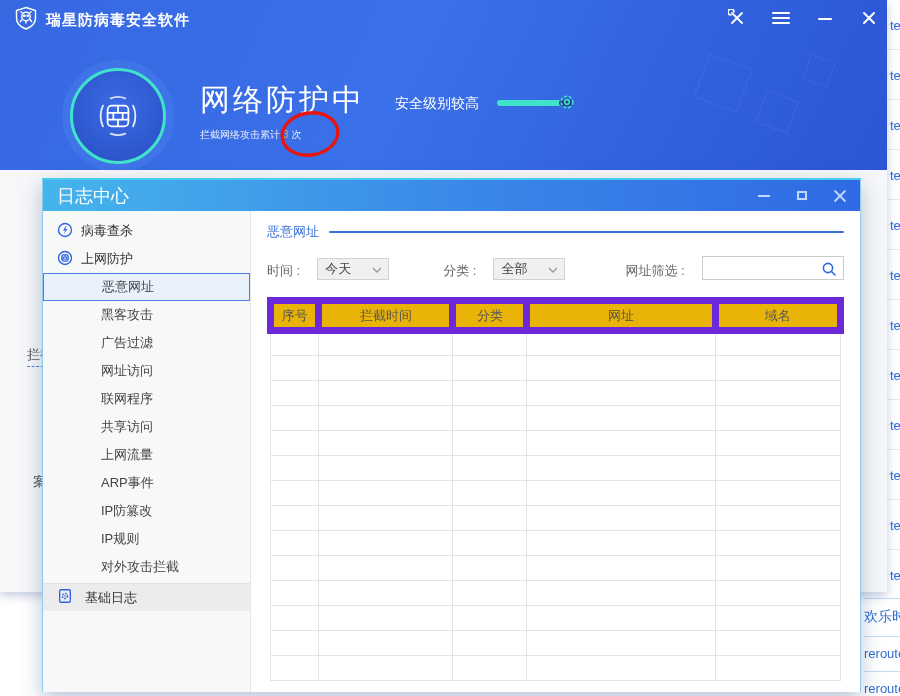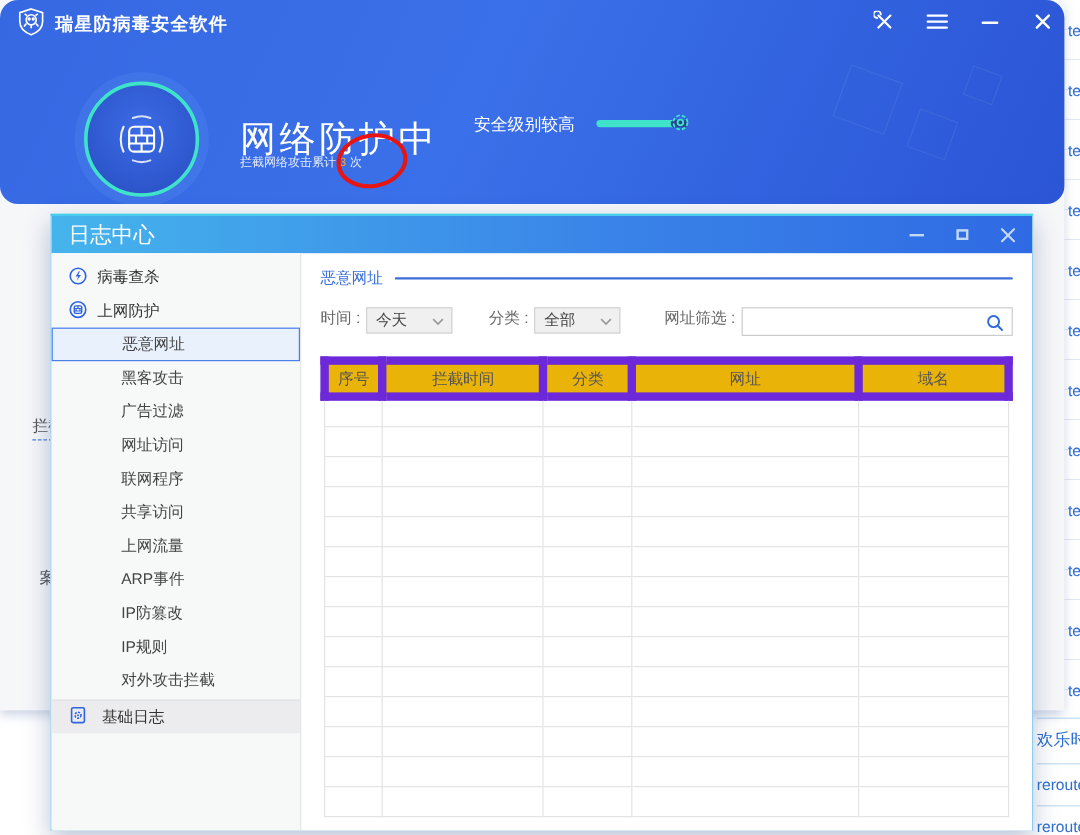--- a/index.html
+++ b/index.html
@@ -11,33 +11,33 @@
   .bg-strip { position:absolute; left:26px; top:0; width:14px; height:696px;
       background:repeating-linear-gradient(to bottom,#fff 0 24px,#e3e9f2 24px 25px); }
   .bg-frag { position:absolute; left:30px; color:#2f6bd8; font-size:13px; }
   .bg-bottom { position:absolute; left:0; top:592px; width:40px; height:104px; background:#fff; }
   .bg-row { position:absolute; left:4px; color:#2e6fd0; white-space:nowrap; border-top:1px solid #c2ddf2; padding-top:9px; width:60px; }
 
   
   .main-window { position:absolute; left:0; top:0; width:887px; height:592px; background:#f6f7f9; z-index:1;
       box-shadow:0 4px 9px rgba(50,80,150,.28); }
   .banner { position:absolute; left:0; top:0; width:100%; height:170px;
-      background:linear-gradient(115deg,#3668e2 0%,#3a70e9 45%,#2b55d5 100%); overflow:hidden;border-radius:15px; }
+      background:linear-gradient(115deg,#3668e2 0%,#3a70e9 45%,#2b55d5 100%); overflow:hidden; }
   .hex { position:absolute; border:1.5px solid rgba(255,255,255,.07); width:46px; height:46px; transform:rotate(20deg); }
   .app-title-row { position:absolute; left:14px; top:6px; display:flex; align-items:center; gap:8px; }
   .app-title { color:#fff; font-size:15px; font-weight:bold; letter-spacing:1px; }
   .win-controls { position:absolute; right:8px; top:8px; display:flex; align-items:center; gap:24px; }
   .wc-btn { width:20px; height:20px; display:flex; align-items:center; justify-content:center; cursor:pointer; }
 
   .status-ring-glow { position:absolute; left:62px; top:60px; width:112px; height:112px; border-radius:50%;
       background:rgba(120,180,255,.12); }
   .status-ring { position:absolute; left:70px; top:68px; width:96px; height:96px; border-radius:50%;
       border:3px solid #3fe3c9; background:radial-gradient(circle at 50% 40%, #3b6ce6 0%, #2c53c9 80%); 
       display:flex; align-items:center; justify-content:center; }
-  .status-title { position:absolute; left:200px; top:80px; color:#fff; font-size:30px; letter-spacing:3px; font-weight:500;margin-top:16px; }
+  .status-title { position:absolute; left:200px; top:80px; color:#fff; font-size:30px; letter-spacing:3px; font-weight:500; }
   .status-sub { position:absolute; left:200px; top:128px; color:rgba(255,255,255,.88); font-size:10px; }
   .status-sub b { color:#ffa133; font-weight:normal; padding:0 3px; }
   .sec-label { position:absolute; left:395px; top:95px; color:#fff; font-size:14px; }
   .sec-slider { position:absolute; left:497px; top:100px; width:66px; height:6px; border-radius:3px; background:#3fe3c9; cursor:pointer; }
   .sec-slider::after { content:""; position:absolute; right:-10px; top:0; width:14px; height:6px; border-radius:3px; background:#27418f; }
   .sec-gear { position:absolute; left:558px; top:93px; cursor:pointer; }
 
   .frag-left-top { position:absolute; left:27px; top:346px; font-size:13px; color:#555;
       border-bottom:1px dashed #4a7fe8; padding-bottom:2px; white-space:nowrap; }
   .frag-left-bottom { position:absolute; left:33px; top:473px; font-size:13px; color:#555; white-space:nowrap; }
@@ -63,21 +63,21 @@
   .side-item { height:28px; line-height:28px; padding-left:58px; font-size:13px; color:#444; cursor:pointer; }
   .side-item.selected { background:#e9f1fd; border:1px solid #4a7fe8; line-height:26px; }
   .side-base { height:28px; display:flex; align-items:center; gap:12px; padding-left:14px; font-size:13px; color:#333;
       background:#ececee; border-top:1px solid #e2e2e4; cursor:pointer; margin-top:2px; }
 
   .content { flex:1; padding:12px 16px 0 16px; background:#fff; }
   .section-head { display:flex; align-items:center; }
   .section-title { color:#3a6fd8; font-size:13px; white-space:nowrap; }
   .section-rule { flex:1; height:2px; background:#3a6fd8; margin-left:10px; border-radius:1px; }
 
-  .filter-row { display:flex; align-items:flex-start; margin-top:15px; font-size:13px; color:#666; }
+  .filter-row { display:flex; align-items:flex-end; margin-top:15px; font-size:13px; color:#666;gap:12px; }
   .filter-label { white-space:nowrap; }
   .dd { position:relative; width:72px; height:22px; background:#f0f0f1; border:1px solid #d2d2d4;
       font-size:13px; color:#444; line-height:20px; padding-left:7px; margin-left:5px; cursor:pointer; }
   .dd svg { position:absolute; right:6px; top:8px; }
   .gap1 { width:30px; } .gap2 { width:36px; }
   .search-box { position:relative; flex:1; height:24px; border:1px solid #ccc; background:#fff; margin-left:5px; }
   .search-box input { position:absolute; inset:0; border:0; outline:0; padding:0 26px 0 6px; font-size:13px; background:transparent; }
   .search-icon { position:absolute; right:6px; top:4px; cursor:pointer; }
 
   table.log { border-collapse:collapse; width:100%; margin-top:17px; table-layout:fixed; }

